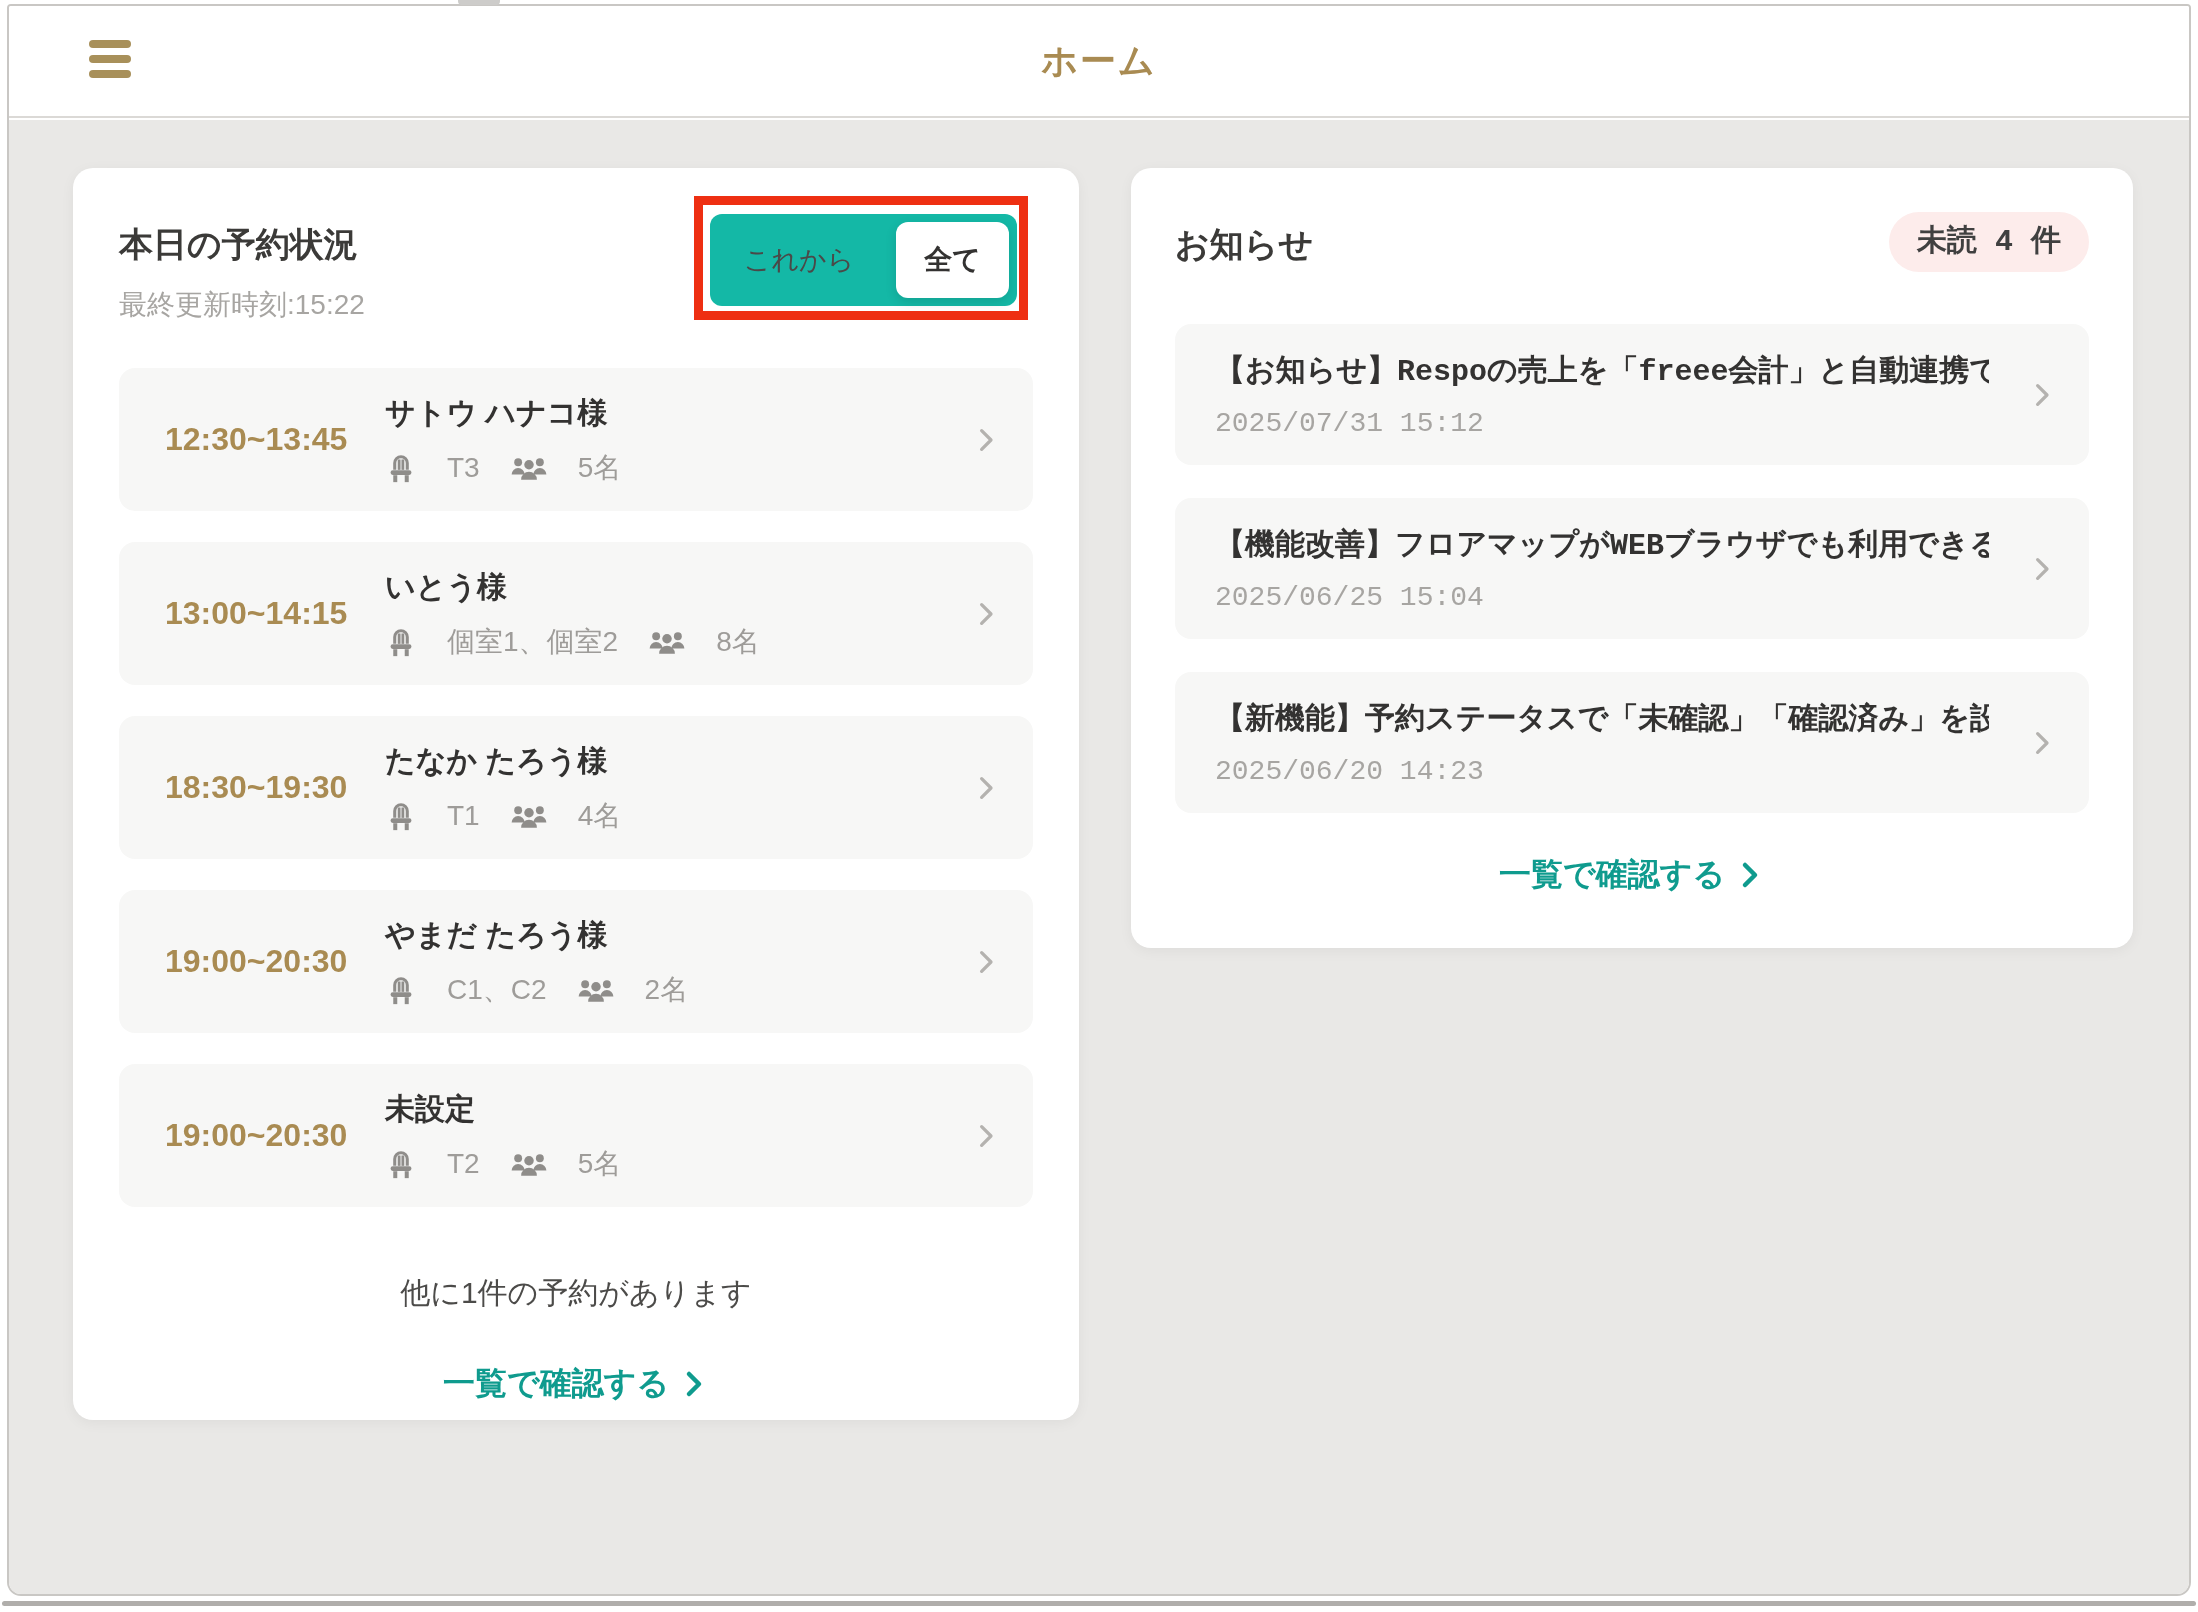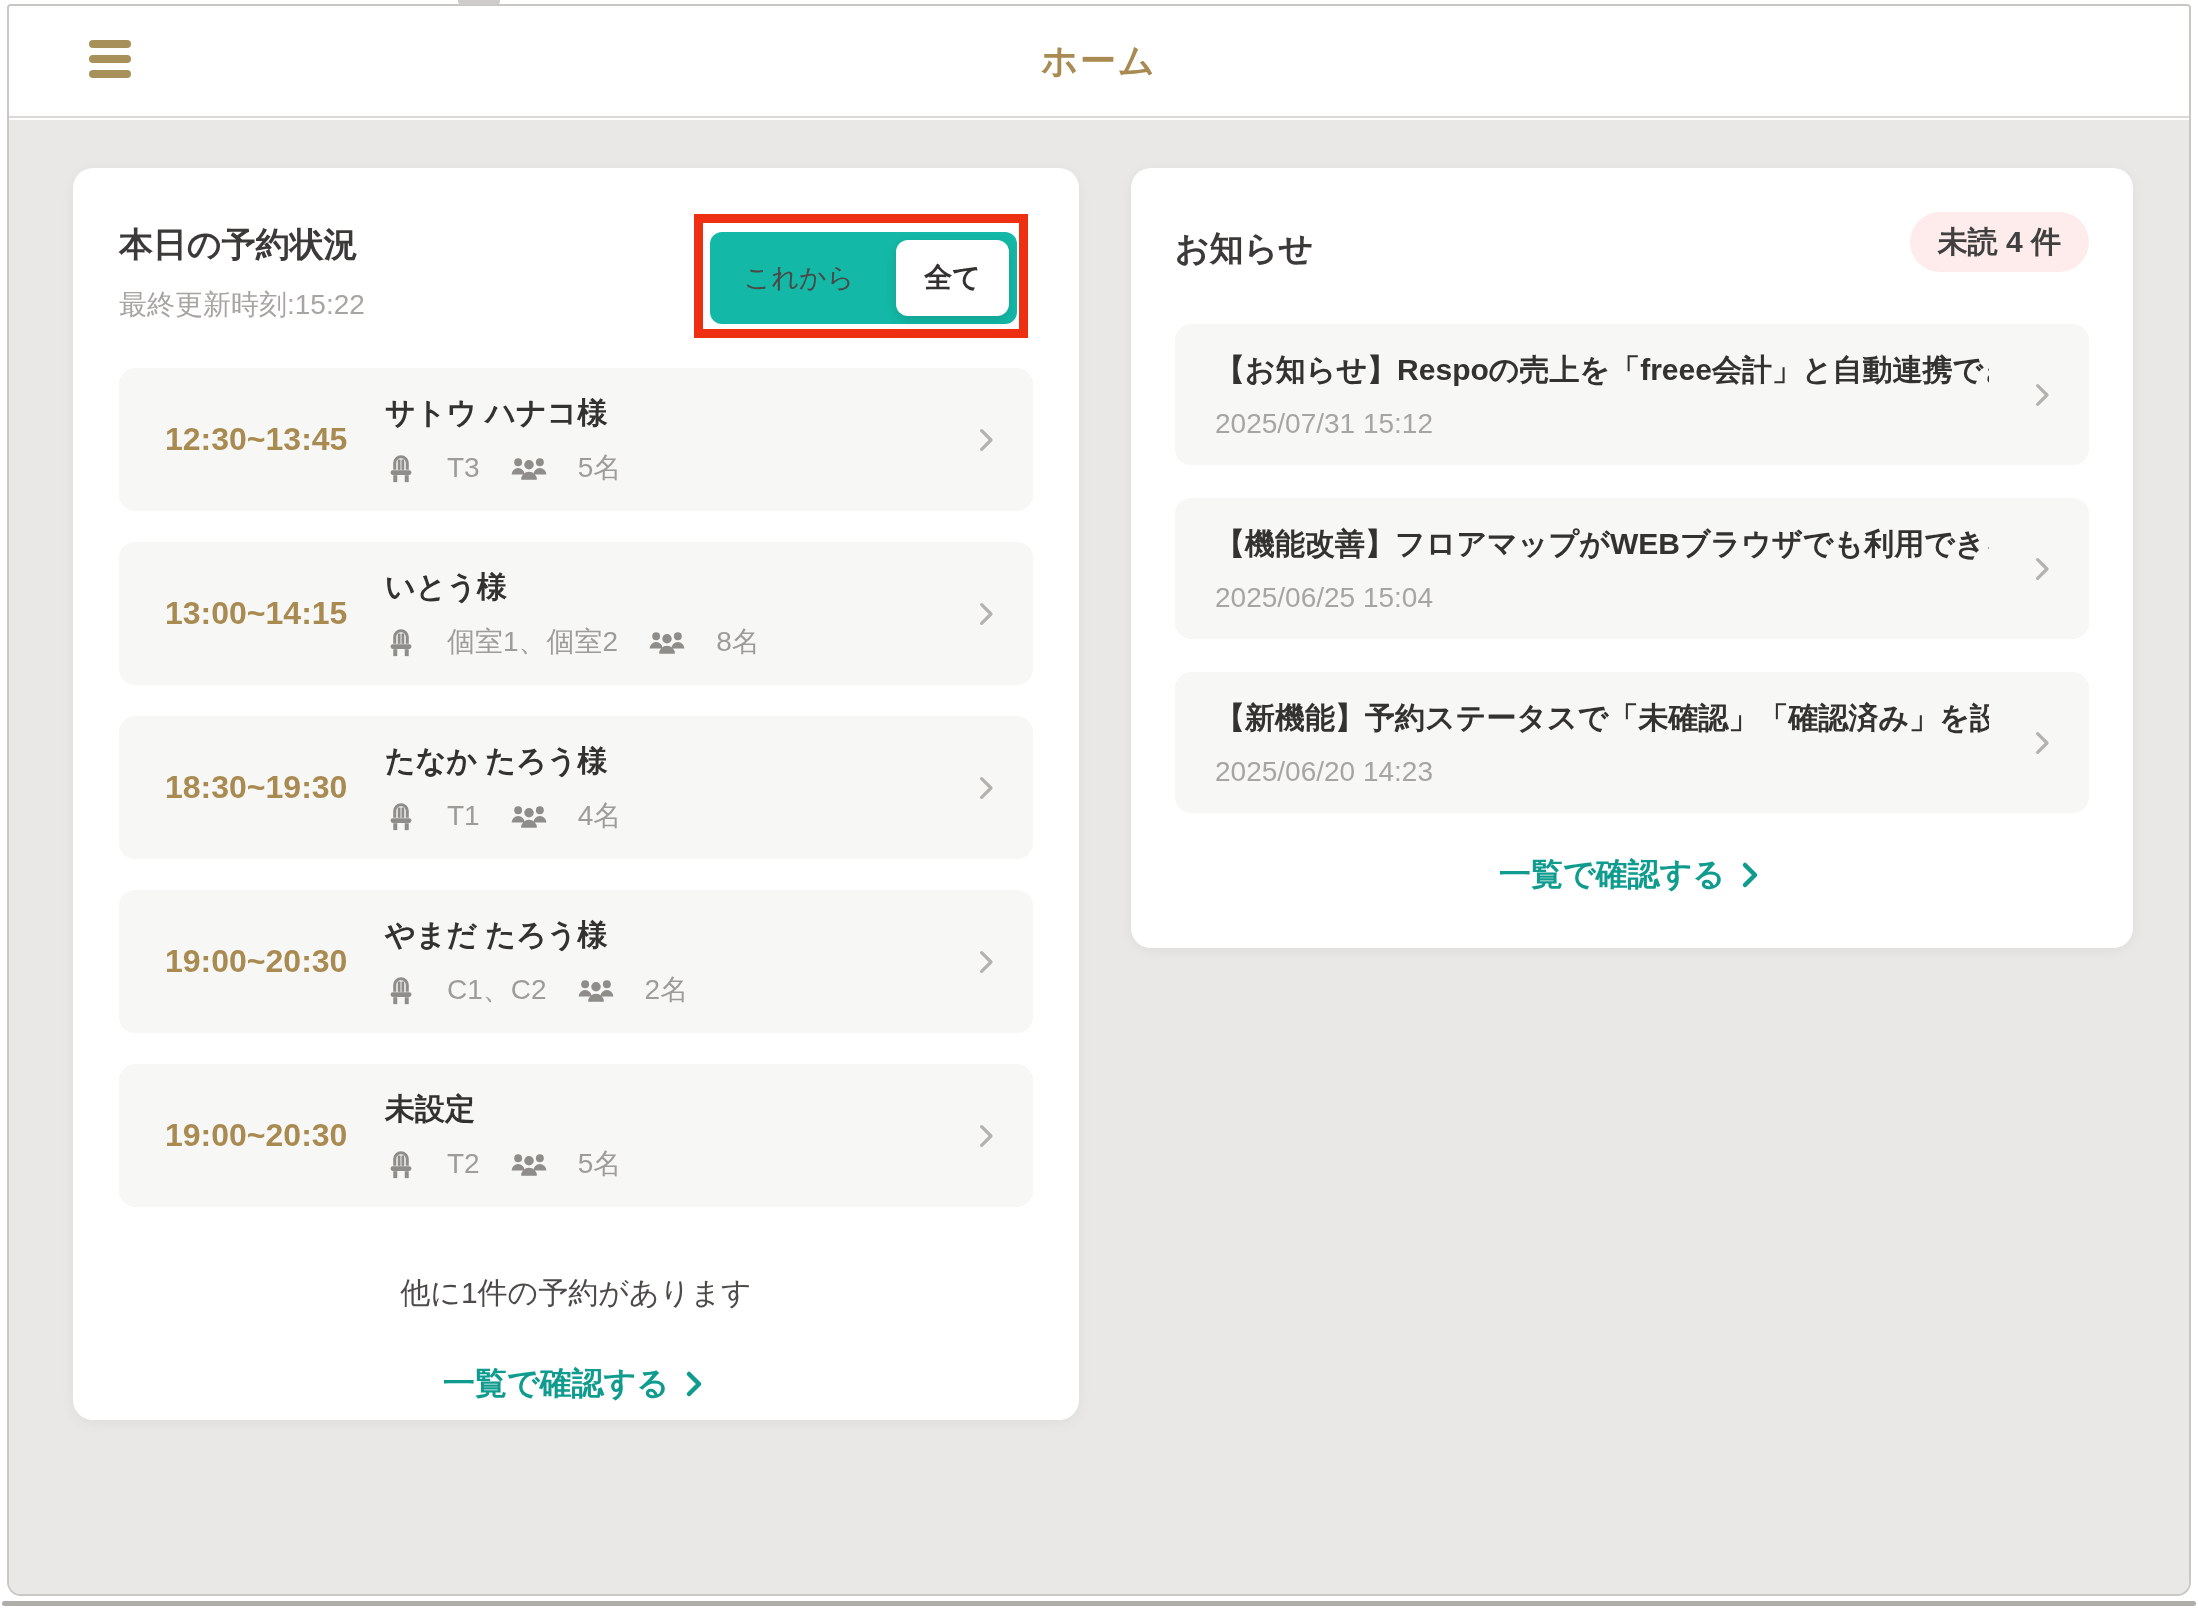--- a/index.html
+++ b/index.html
@@ -15,23 +15,23 @@
   .header { position:relative; height:112px; background:#fff; border-bottom:2px solid #dbd9d6;
             display:flex; align-items:center; justify-content:center; }
   .hamburger { position:absolute; left:80px; top:34px; width:42px; cursor:pointer; }
   .hamburger .bar { height:8px; background:#a8905a; border-radius:4px; margin-bottom:7px; }
   .header-title { font-size:36px; font-weight:700; color:#a98b52; letter-spacing:2px; }
 
   .content { position:absolute; top:114px; left:0; right:0; bottom:0; background:#e9e8e6; }
 
   .card { position:absolute; background:#ffffff; border-radius:20px; box-shadow:0 3px 14px rgba(0,0,0,0.05); }
   .card-left  { left:64px;  top:48px; width:1006px; height:1252px; padding:40px 46px; }
-  .card-right { left:1122px; top:48px; width:1002px; height:780px;  padding:40px 44px; }
-
-  .card-head { display:flex; justify-content:space-between; align-items:flex-end; }
+  .card-right { left:1122px; top:48px; width:1002px; height:780px;  padding:40px 44px;font-family:Liberation Mono, monospace; }
+
+  .card-head { display:flex; justify-content:space-between; align-items:flex-start; }
   .card-title { font-size:34px; font-weight:700; color:#3b3a38; margin-top:14px; }
   .updated { font-size:28px; color:#a7a5a2; margin-top:18px; }
 
   .toggle-wrap { position:relative; margin-right:16px; margin-top:6px; }
   .toggle { display:flex; align-items:stretch; background:#14b8a6; border-radius:12px; height:92px; }
   .seg { display:flex; align-items:center; padding:0 34px; font-size:27px; color:#4a4948; cursor:pointer; }
   .seg-active { position:relative; background:#fff; border-radius:12px; margin:8px; padding:0 28px;
                 font-size:28px; font-weight:700; color:#333231; box-shadow:0 4px 12px rgba(0,0,0,0.12); }
   .annotation { position:absolute; left:-16px; right:-11px; top:-18px; bottom:-14px;
                 border:9px solid #ee2f12; z-index:4; pointer-events:none; }

